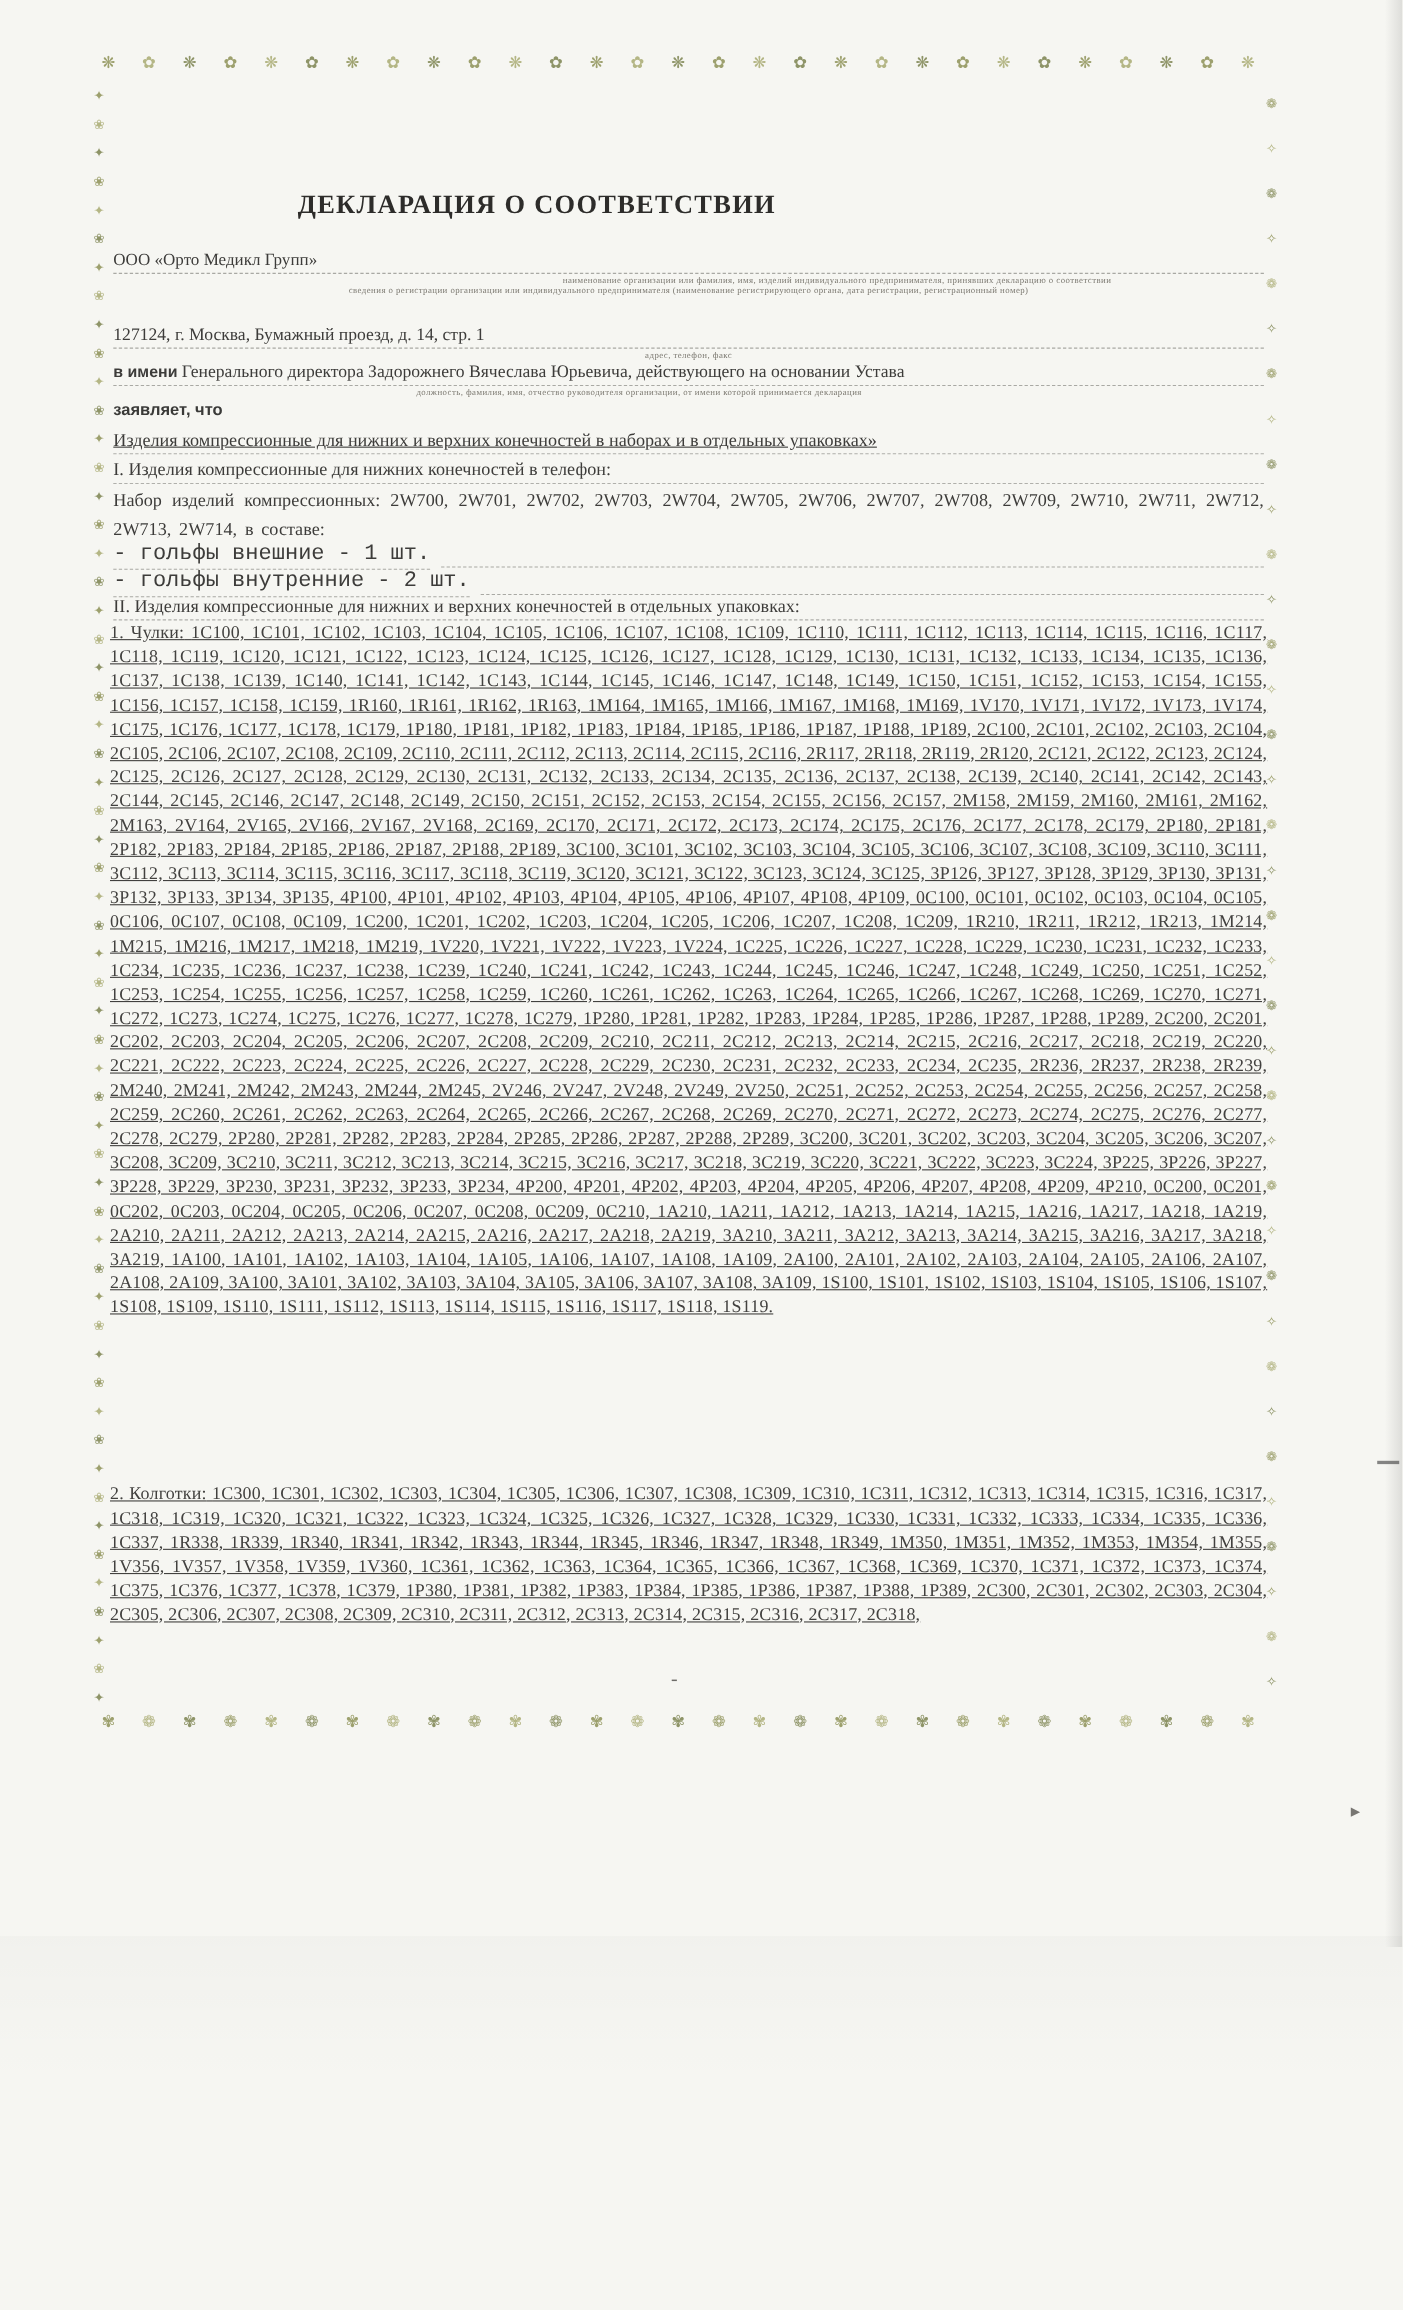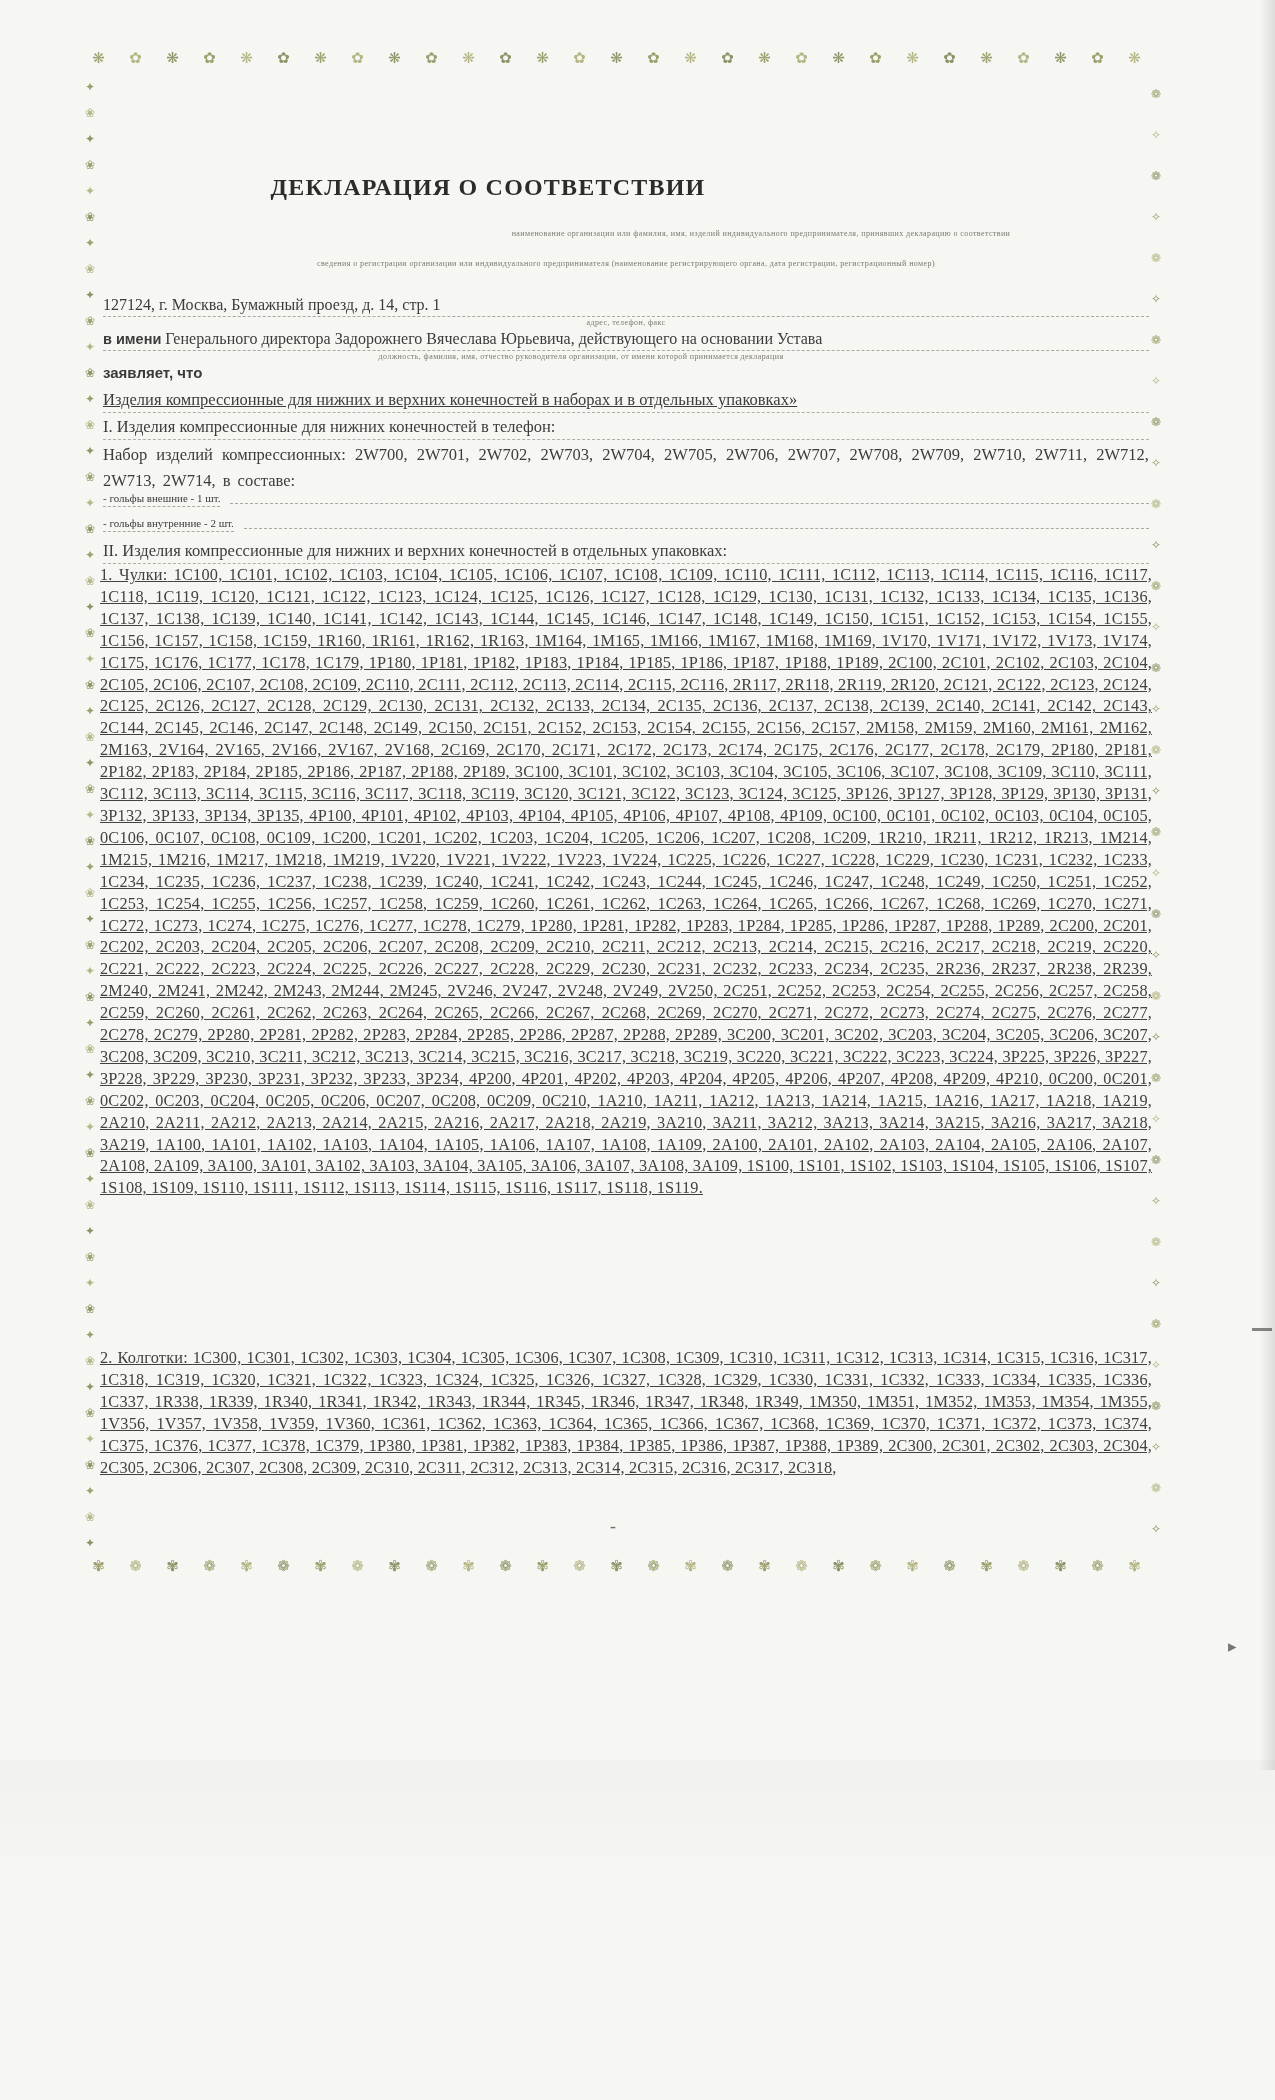--- a/index.html
+++ b/index.html
@@ -41,21 +41,21 @@
   .f-rep{top:330px;font-size:16px;}
   .lbl-sans{font-family:"Liberation Sans",sans-serif;font-weight:bold;font-size:14.5px;}
   .declares{left:103px;top:364px;font-family:"Liberation Sans",sans-serif;
     font-weight:bold;font-size:15px;color:#3a3a38;}
   .subject{left:103px;top:390px;width:1046px;font-size:16.5px;
     border-bottom:1px dashed rgba(105,105,100,.5);padding-bottom:2px;text-decoration:underline;}
   .sec-head{left:103px;top:417px;width:1046px;font-size:16.5px;
     border-bottom:1px dashed rgba(105,105,100,.5);padding-bottom:2px;}
   .set-para{left:103px;top:442px;width:1046px;font-size:16.5px;line-height:26px;
     text-align:justify;word-spacing:3px;}
-  .set-item{left:103px;top:492px;width:1046px;font-size:11px;display:flex;align-items:flex-start;}
+  .set-item{left:103px;top:492px;width:1046px;font-size:20px;display:flex;align-items:center;font-family:Liberation Mono, monospace;}
   .set-item .txt{border-bottom:1px dashed rgba(105,105,100,.55);padding-bottom:2px;}
   .set-item .fill{flex:1;border-bottom:1px dashed rgba(105,105,100,.55);margin-left:10px;height:1em;}
   .set-item2{top:517px;}
   .sec-head2{top:541px;}
   .codes{left:100px;width:1052px;font-size:16.3px;line-height:21.9px;
     text-align:justify;letter-spacing:.2px;color:#42413f;text-decoration:underline;}
   .codes .plabel{letter-spacing:.2px;}
   .p-stockings{top:564px;}
   .p-tights{top:1347px;}
 
@@ -165,20 +165,21 @@
     <span style="color:#a9ab72">✧</span>
     <span style="color:#7d8450">❁</span>
     <span style="color:#8e9257">✧</span>
     <span style="color:#a9ab72">❁</span>
     <span style="color:#7d8450">✧</span>
   </div>
 
 <div class="abs title">ДЕКЛАРАЦИЯ О СООТВЕТСТВИИ</div>
 
 <div class="abs field f-org">
+  <span class="value">ООО «Орто Медикл Групп»</span>
   <span class="caption cap-right">наименование организации или фамилия, имя, изделий индивидуального предпринимателя, принявших декларацию о соответствии</span>
 </div>
 
 <div class="abs field f-reg">
   <span class="caption">сведения о регистрации организации или индивидуального предпринимателя (наименование регистрирующего органа, дата регистрации, регистрационный номер)</span>
 </div>
 
 <div class="abs field f-addr">
   <span class="value">127124, г. Москва, Бумажный проезд, д. 14, стр. 1</span>
   <span class="caption">адрес, телефон, факс</span>

